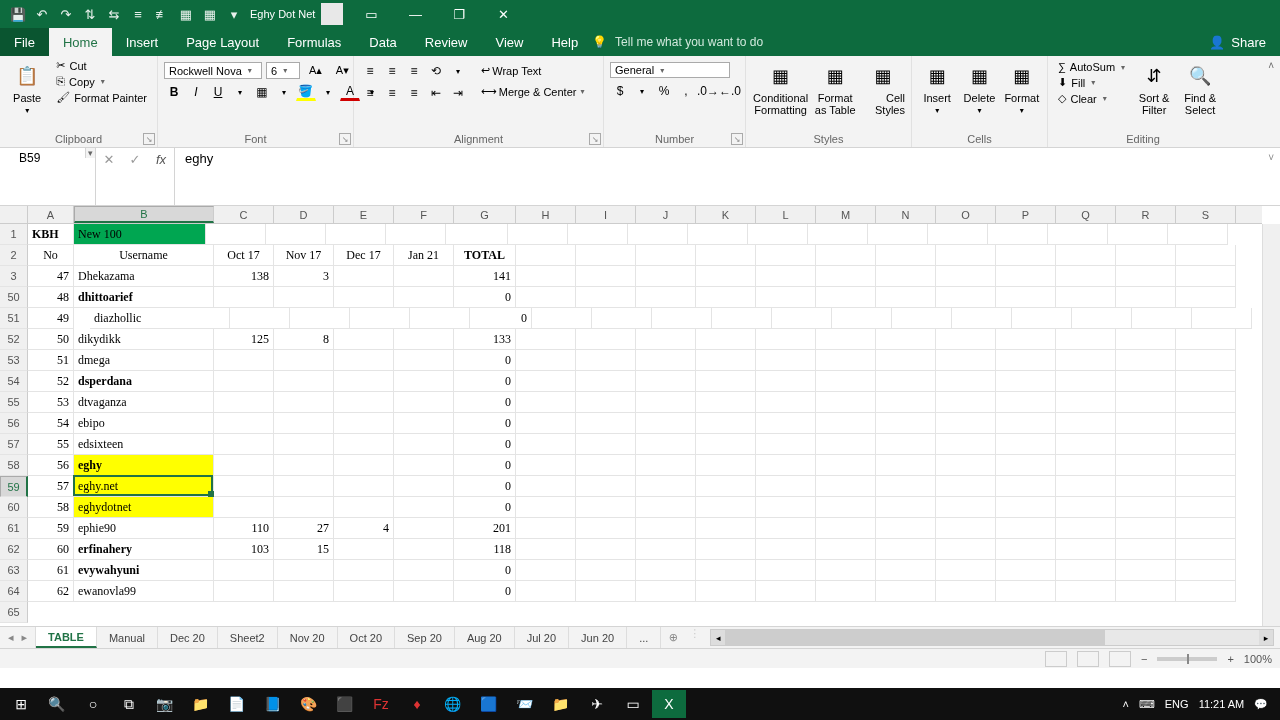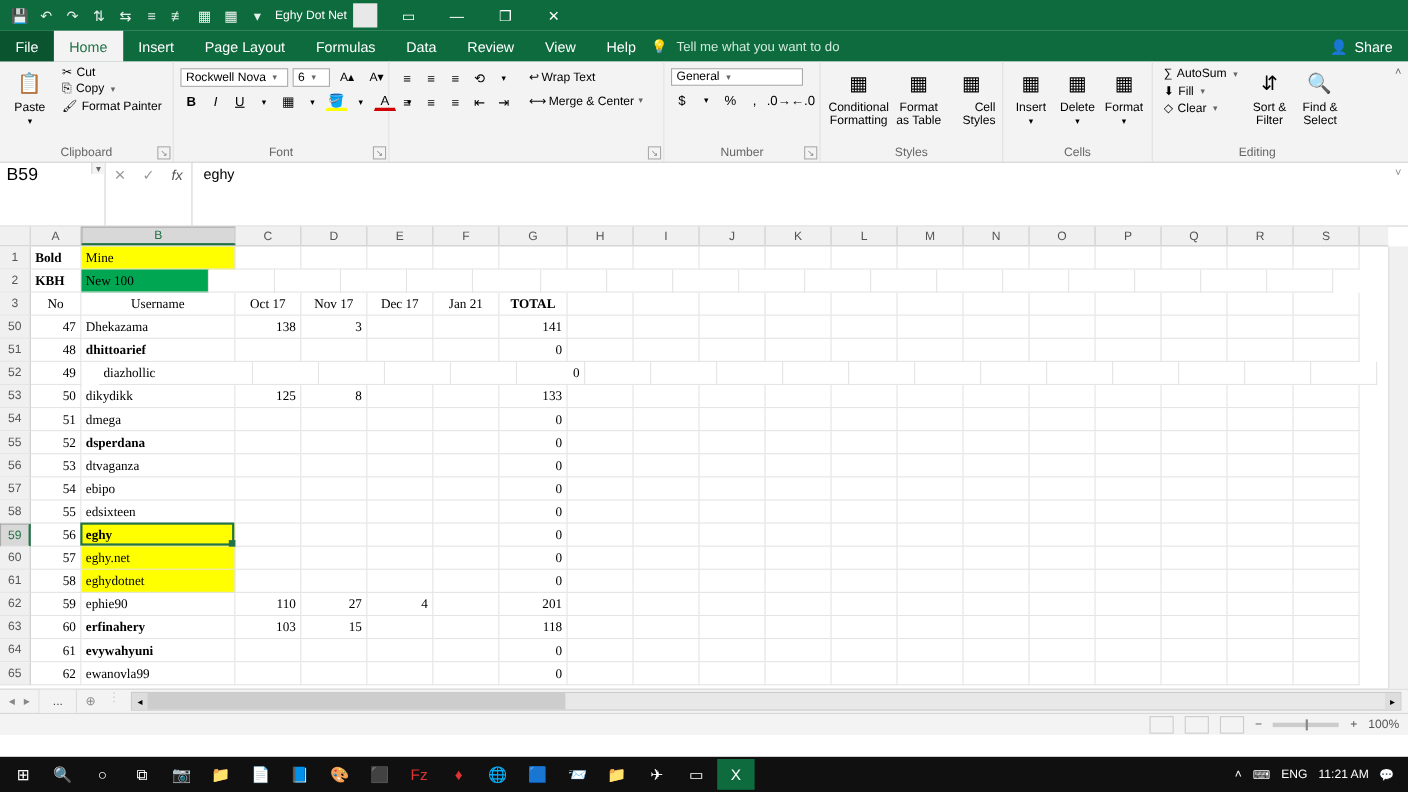--- a/index.html
+++ b/index.html
@@ -36,21 +36,21 @@
 .sel { background: #fff; border: 1px solid #aaa; font-size: 11px; padding: 1px 4px; display: inline-flex; align-items: center; gap: 4px; }
 .drop::after { content: "▾"; font-size: 8px; margin-left: 2px; color: #666; }
 .iconrow { display: flex; gap: 2px; }
 .iconrow span { width: 20px; height: 18px; display: inline-flex; align-items: center; justify-content: center; font-size: 12px; border: 1px solid transparent; }
 .dlg { position: absolute; right: 2px; bottom: 2px; width: 12px; height: 12px; border: 1px solid #aaa; font-size: 8px; display: flex; align-items: center; justify-content: center; color: #888; }
 .collapse-caret { position: absolute; right: 6px; top: 4px; font-size: 10px; color: #666; }
 
 
 .namebox-row { height: 58px; border-bottom: 1px solid #d4d4d4; display: flex; }
 .namebox { width: 96px; border-right: 1px solid #d4d4d4; font-size: 12px; display: flex; align-items: flex-start; }
-.namebox input { width: 100%; border: none; padding: 3px 6px; font-size: 16px; outline: none; }
+.namebox input { width: 100%; border: none; padding: 3px 6px; font-size: 12px; outline: none; margin-left: 13px; }
 .namebox .dd { width: 14px; background: #f3f3f3; border-left: 1px solid #d4d4d4; text-align: center; font-size: 9px; color: #666; }
 .fx-btns { display: flex; border-right: 1px solid #d4d4d4; }
 .fx-btns span { width: 26px; display: flex; align-items: flex-start; justify-content: center; padding-top: 4px; color: #999; font-size: 13px; }
 .fx-btns .fx { font-style: italic; color: #555; }
 .formula-input { flex: 1; padding: 3px 10px; font-size: 13px; position: relative; }
 .formula-expand { position: absolute; right: 6px; top: 4px; font-size: 10px; color: #888; }
 
 
 .grid-area { position: relative; height: 420px; display: flex; }
 .selectall { width: 28px; height: 18px; background: #f0f0f0; border-right: 1px solid #ccc; border-bottom: 1px solid #ccc; position: absolute; left: 0; top: 0; }
@@ -199,20 +199,21 @@
             <span>≡</span>
             <span>⇤</span>
             <span>⇥</span>
           </div>
       </div>
       <div style="display:flex;flex-direction:column;gap:4px">
         <div class="row btn">↩ <span>Wrap Text</span></div>
         <div class="row btn drop">⟷ <span>Merge &amp; Center</span></div>
       </div>
     </div>
+    <div class="group-title">Alignment</div>
     <div class="dlg">↘</div>
   </div>
 
   <div class="group" style="width:142px">
     <div class="group-body" style="flex-direction:column;gap:4px;padding-top:4px">
       <span class="sel drop" style="width:120px">General</span>
       <div class="iconrow">
         <span>$</span>
           <span style="font-size:8px">▾</span>
         <span>%</span>
@@ -339,43 +340,22 @@
       <div class="sel">59</div>
       <div>60</div>
       <div>61</div>
       <div>62</div>
       <div>63</div>
       <div>64</div>
       <div>65</div>
     </div>
   <div class="cells" id="cells">
       <div class="crow">
-        <div class="cell bold" style="width: 46px;">Bold</div>
-        <div class="cell yellow" style="width: 140px;">Mine</div>
-        <div class="cell num" style="width: 60px;"></div>
-        <div class="cell num" style="width: 60px;"></div>
-        <div class="cell num" style="width: 60px;"></div>
-        <div class="cell num" style="width: 60px;"></div>
-        <div class="cell num" style="width: 62px;"></div>
-        <div class="cell" style="width: 60px;"></div>
-        <div class="cell" style="width: 60px;"></div>
-        <div class="cell" style="width: 60px;"></div>
-        <div class="cell" style="width: 60px;"></div>
-        <div class="cell" style="width: 60px;"></div>
-        <div class="cell" style="width: 60px;"></div>
-        <div class="cell" style="width: 60px;"></div>
-        <div class="cell" style="width: 60px;"></div>
-        <div class="cell" style="width: 60px;"></div>
-        <div class="cell" style="width: 60px;"></div>
-        <div class="cell" style="width: 60px;"></div>
-        <div class="cell" style="width: 60px;"></div>
-      </div>
-      <div class="crow">
         <div class="cell bold" style="width: 46px;">KBH</div>
-        <div class="cell green" style="width: 116px; font-family: Liberation Serif, serif;">New 100</div>
+        <div class="cell green" style="width: 132px; font-family: Liberation Serif, serif;">New 100</div>
         <div class="cell num" style="width: 60px;"></div>
         <div class="cell num" style="width: 60px;"></div>
         <div class="cell num" style="width: 60px;"></div>
         <div class="cell num" style="width: 60px;"></div>
         <div class="cell num" style="width: 62px;"></div>
         <div class="cell" style="width: 60px;"></div>
         <div class="cell" style="width: 60px;"></div>
         <div class="cell" style="width: 60px;"></div>
         <div class="cell" style="width: 60px;"></div>
         <div class="cell" style="width: 60px;"></div>
@@ -746,20 +726,32 @@
       </div>
     </div>
   <div class="vscroll"></div>
   <div class="active-cell" id="activecell" style="left: 73px; top: 269px; width: 140px; height: 21px;"></div>
 </div>
 
 <div class="sheetbar">
   <div class="nav">
       <span>◂</span>
       <span>▸</span>
+    </div>
+  <div id="sheettabs" style="display:flex">
+      <div class="stab active">TABLE</div>
+      <div class="stab dim">Manual</div>
+      <div class="stab dim">Dec 20</div>
+      <div class="stab dim">Sheet2</div>
+      <div class="stab dim">Nov 20</div>
+      <div class="stab dim">Oct 20</div>
+      <div class="stab dim">Sep 20</div>
+      <div class="stab dim">Aug 20</div>
+      <div class="stab dim">Jul 20</div>
+      <div class="stab dim">Jun 20</div>
     </div>
   <div class="stab dim">...</div>
   <div class="add">⊕</div>
   <span style="color:#ccc;padding:0 4px">⋮</span>
   <div class="hscroll">
     <div class="arr" style="left:0">◂</div>
       <div class="thumb"></div>
       <div class="arr" style="right:0">▸</div>
   </div>
 </div>

